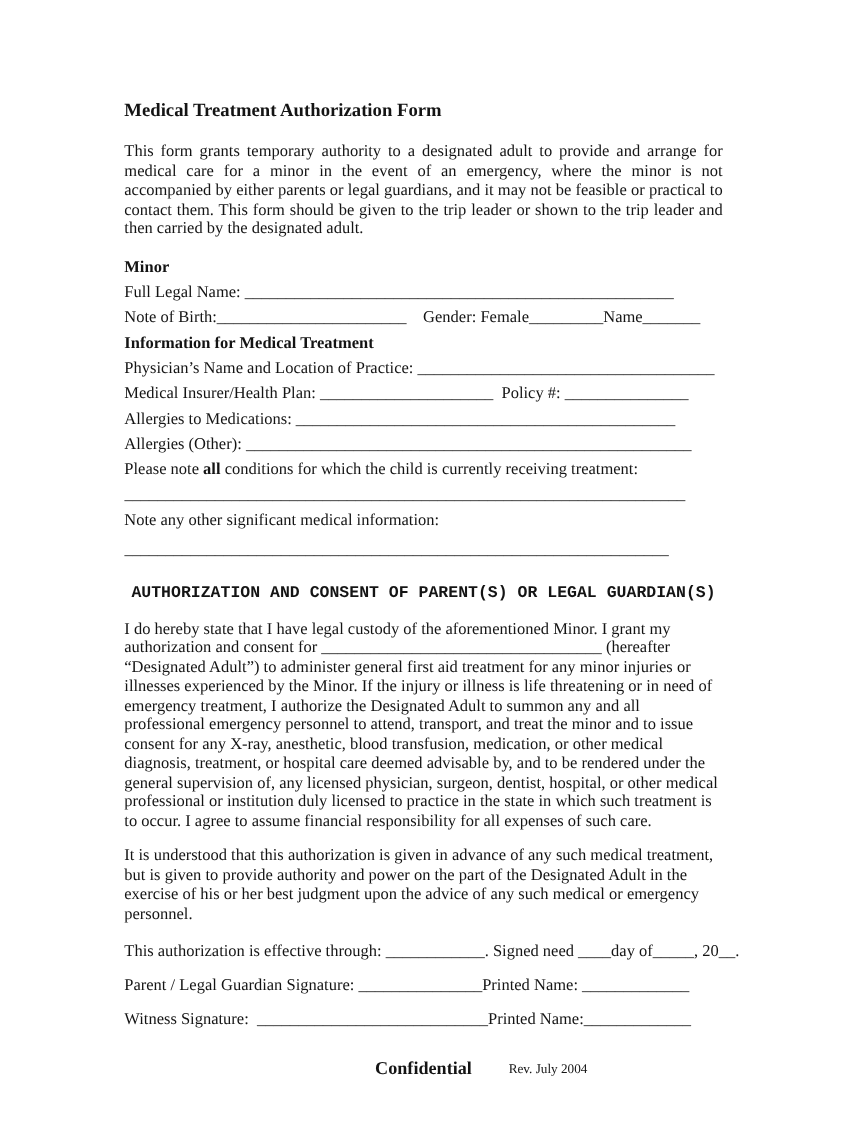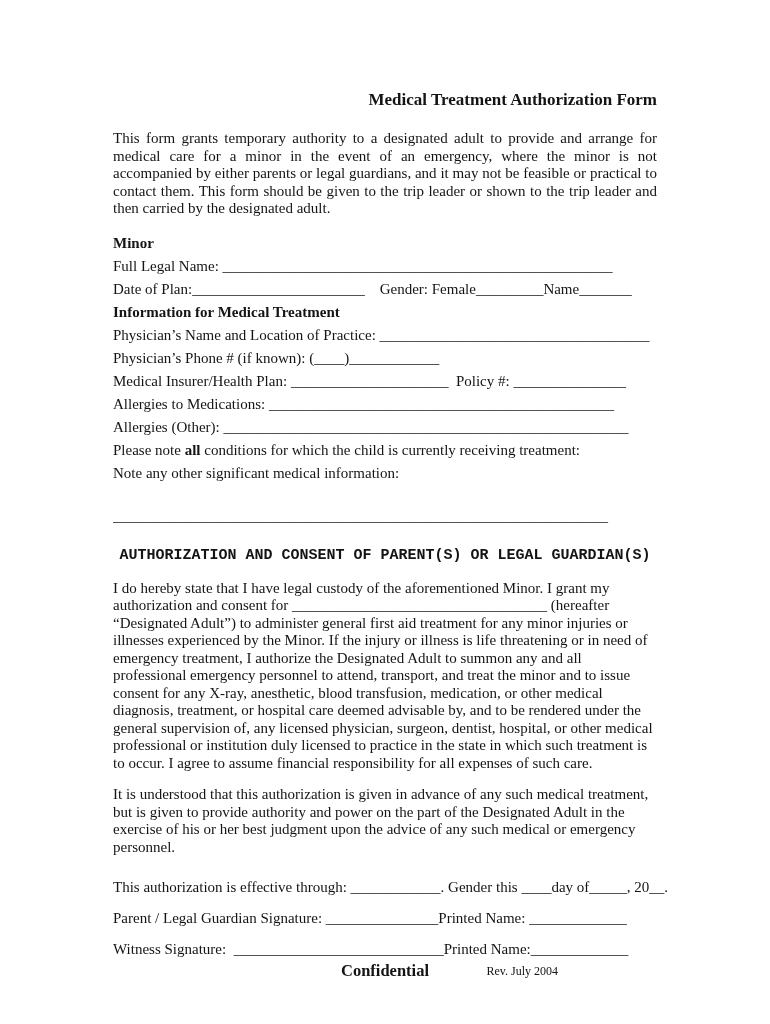--- a/index.html
+++ b/index.html
@@ -9,45 +9,45 @@
     position: relative;
     margin: 0 auto;
     font-family: "Liberation Serif", "DejaVu Serif", serif;
     font-size: 15px;
     color: #141414;
     overflow: hidden;
   }
   .content { padding: 90px 113px 0 113px; }
 
   .doc-title {
-    font-size: 17px; font-weight: bold; text-align: right;
+    font-size: 17px; font-weight: bold; text-align: left;
     margin: 0 0 20px 0; line-height: 20px;
   }
   .para {
     margin: 0 0 14px 0; line-height: 17.5px;
   }
   .para.justify { text-align: justify; }
   .sec-heading {
     font-weight: bold; line-height: 23px; margin: 0;
   }
   .auth-heading {
     font-weight: bold; text-align: center; line-height: 20px;
     margin: 18px 0 14px 0;
     font-family: Liberation Mono, monospace;
   }
   .frow {
     white-space: pre; line-height: 23px; margin: 0;
   }
   .frow.clip { overflow: hidden; }
   .gap-top { }
-  .gap-top-sm { margin-top: 20px; }
+  .gap-top-sm { margin-top: 4px; }
   .bold { font-weight: bold; }
   .sigrow { margin-top: 8px; }
   .footer {
-    position: absolute; left: 0; bottom: 42px; width: 631px; height: 22px; padding-left: 24px;
+    position: absolute; left: 0; bottom: 42px; width: 631px; height: 22px;
   }
   .footer .confidential {
     position: absolute; left: 0; width: 770px; text-align: center;
     font-weight: bold; font-size: 16.5px; line-height: 22px;
   }
   .footer .revision {
     position: absolute; right: 97px; bottom: 1px;
     font-size: 12px; line-height: 20px; text-align: right;
   }
 </style>
@@ -59,49 +59,49 @@
 
     <h1 class="doc-title">Medical Treatment Authorization Form</h1>
 
     <p class="para justify">This form grants temporary authority to a designated adult to provide and arrange for medical care for a minor in the event of an emergency, where the minor is not accompanied by either parents or legal guardians, and it may not be feasible or practical to contact them.  This form should be given to the trip leader or shown to the trip leader and then carried by the designated adult.</p>
 
     <div class="sec-heading gap-top">Minor</div>
 
     <div class="frow clip"><span>Full Legal Name: </span><span>____________________________________________________</span></div>
 
 
-    <div class="frow clip"><span>Date of Plan:</span><span>_______________________</span><span>    Gender: Female</span><span>_________</span><span>Name</span><span>_______</span></div>
+    <div class="frow clip"><span>Note of Birth:</span><span>_______________________</span><span>    Gender: Female</span><span>_________</span><span>Name</span><span>_______</span></div>
 
     <div class="sec-heading">Information for Medical Treatment</div>
 
     <div class="frow clip"><span>Physician’s Name and Location of Practice: </span><span>____________________________________</span></div>
 
 
-    <div class="frow clip"><span>Physician’s Phone # (if known): </span><span>(____)____________</span></div>
 
     <div class="frow clip"><span>Medical Insurer/Health Plan: </span><span>_____________________</span><span>  Policy #: </span><span>_______________</span></div>
 
     <div class="frow clip"><span>Allergies to Medications: </span><span>______________________________________________</span></div>
 
     <div class="frow clip"><span>Allergies (Other): </span><span>______________________________________________________</span></div>
 
     <div class="frow"><span>Please note </span><span class="bold">all</span><span> conditions for which the child is currently receiving treatment:</span></div>
 
+    <div class="frow clip"><span>____________________________________________________________________</span></div>
 
     <div class="frow"><span>Note any other significant medical information:</span></div>
 
     <div class="frow clip gap-top-sm"><span>__________________________________________________________________</span></div>
 
     <div class="auth-heading">AUTHORIZATION AND CONSENT OF PARENT(S) OR LEGAL GUARDIAN(S)</div>
 
     <p class="para"><span>I do hereby state that I have legal custody of the aforementioned Minor.  I grant my authorization and consent for </span><span>__________________________________</span><span> (hereafter “Designated Adult”) to administer general first aid treatment for any minor injuries or illnesses experienced by the Minor. If the injury or illness is life threatening or in need of emergency treatment, I authorize the Designated Adult to summon any and all professional emergency personnel to attend, transport, and treat the minor and to issue consent for any X-ray, anesthetic, blood transfusion, medication, or other medical diagnosis, treatment, or hospital care deemed advisable by, and to be rendered under the general supervision of, any licensed physician, surgeon, dentist, hospital, or other medical professional or institution duly licensed to practice in the state in which such treatment is to occur.  I agree to assume financial responsibility for all expenses of such care.</span></p>
 
     <p class="para gap-top">It is understood that this authorization is given in advance of any such medical treatment, but is given to provide authority and power on the part of the Designated Adult in the exercise of his or her best judgment upon the advice of any such medical or emergency personnel.</p>
 
-    <div class="frow gap-top-sm"><span>This authorization is effective through: </span><span>____________</span><span>. Gender this </span><span>____</span><span>day of</span><span>_____</span><span>, 20</span><span>__</span><span>.</span></div>
+    <div class="frow gap-top-sm"><span>This authorization is effective through: </span><span>____________</span><span>. Signed need </span><span>____</span><span>day of</span><span>_____</span><span>, 20</span><span>__</span><span>.</span></div>
 
     <div class="frow clip sigrow"><span>Parent / Legal Guardian Signature: </span><span>_______________</span><span>Printed Name: </span><span>_____________</span></div>
 
     <div class="frow clip sigrow"><span>Witness Signature:  </span><span>____________________________</span><span>Printed Name:</span><span>_____________</span></div>
 
   </div>
 
   <div class="footer">
     <span class="confidential">Confidential</span>
     <span class="revision">Rev. July 2004</span>

